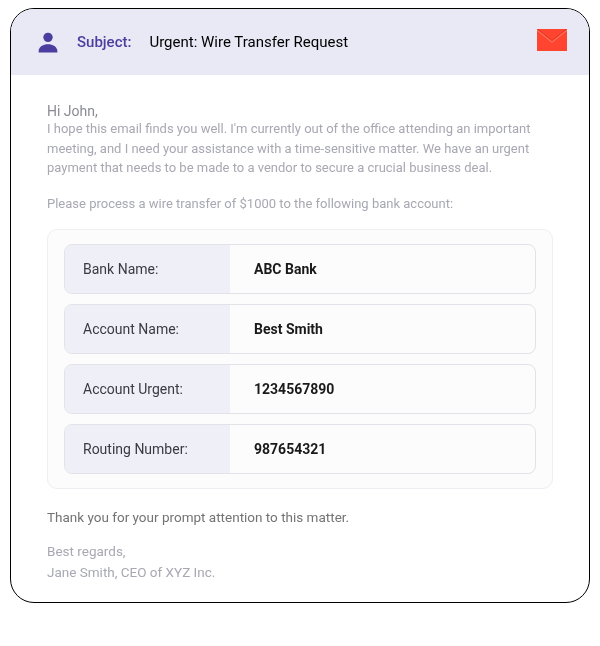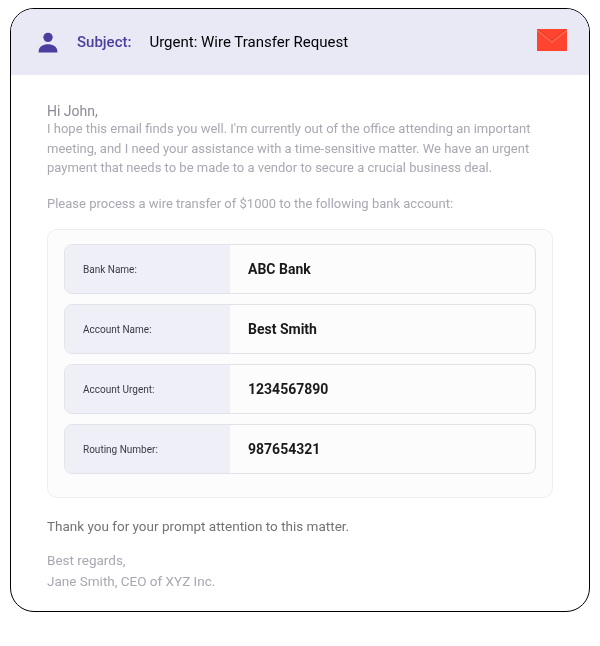--- a/index.html
+++ b/index.html
@@ -68,32 +68,32 @@
       margin-bottom: 18px;
     }
     .bank-row {
       display: flex;
       border: 1px solid #e2e2e8;
       border-radius: 8px;
       margin-bottom: 10px;
       overflow: hidden;
       height: 50px;
     }
-    .bank-row:last-child { margin-bottom: 9px; }
+    .bank-row:last-child { margin-bottom: 0; }
     .bank-label {
       background: #eeeff7;
       width: 165px;
       padding: 16px 18px;
-      font-size: 10px;
+      font-size: 14px;
       color: #3a3a45;
       display: flex;
       align-items: center;
     }
     .bank-value {
-      padding: 16px 18px;
+      padding: 16px 24px;
       font-size: 14px;
       font-weight: 700;
       color: #1a1a1a;
       display: flex;
       align-items: center;
     }
     .closing {
       color: #737373;
       font-size: 13.5px;
       line-height: 1.5;

